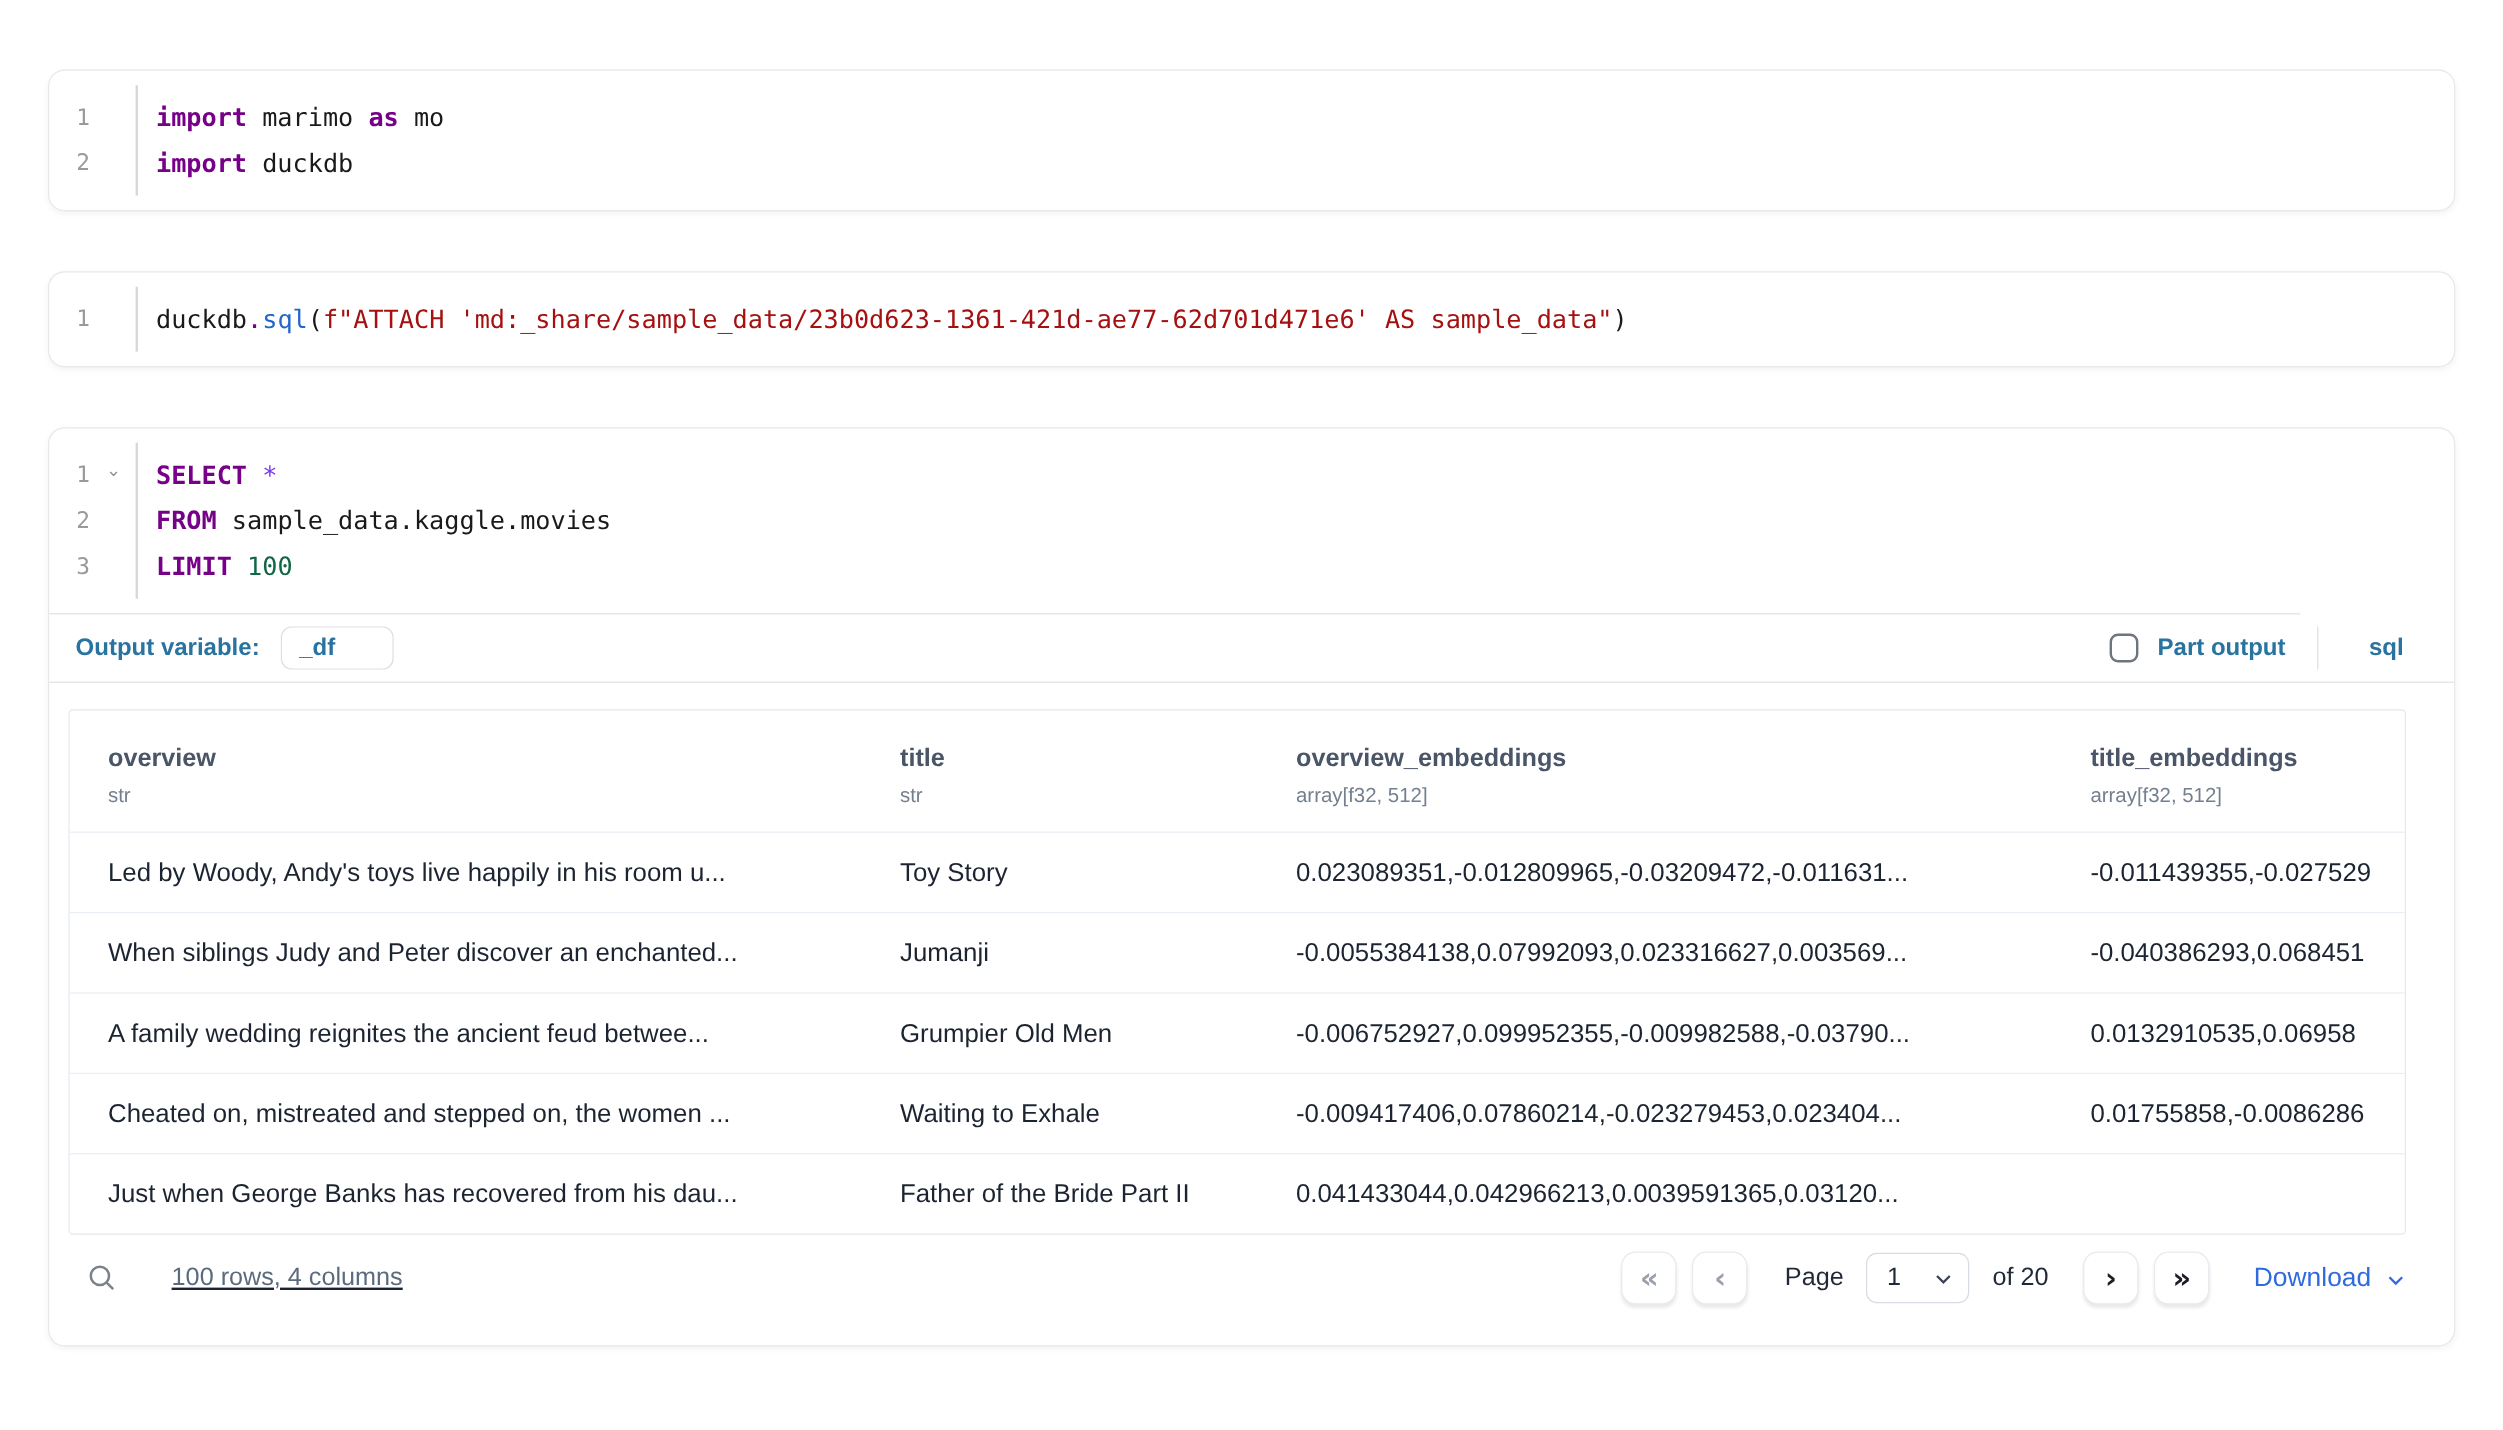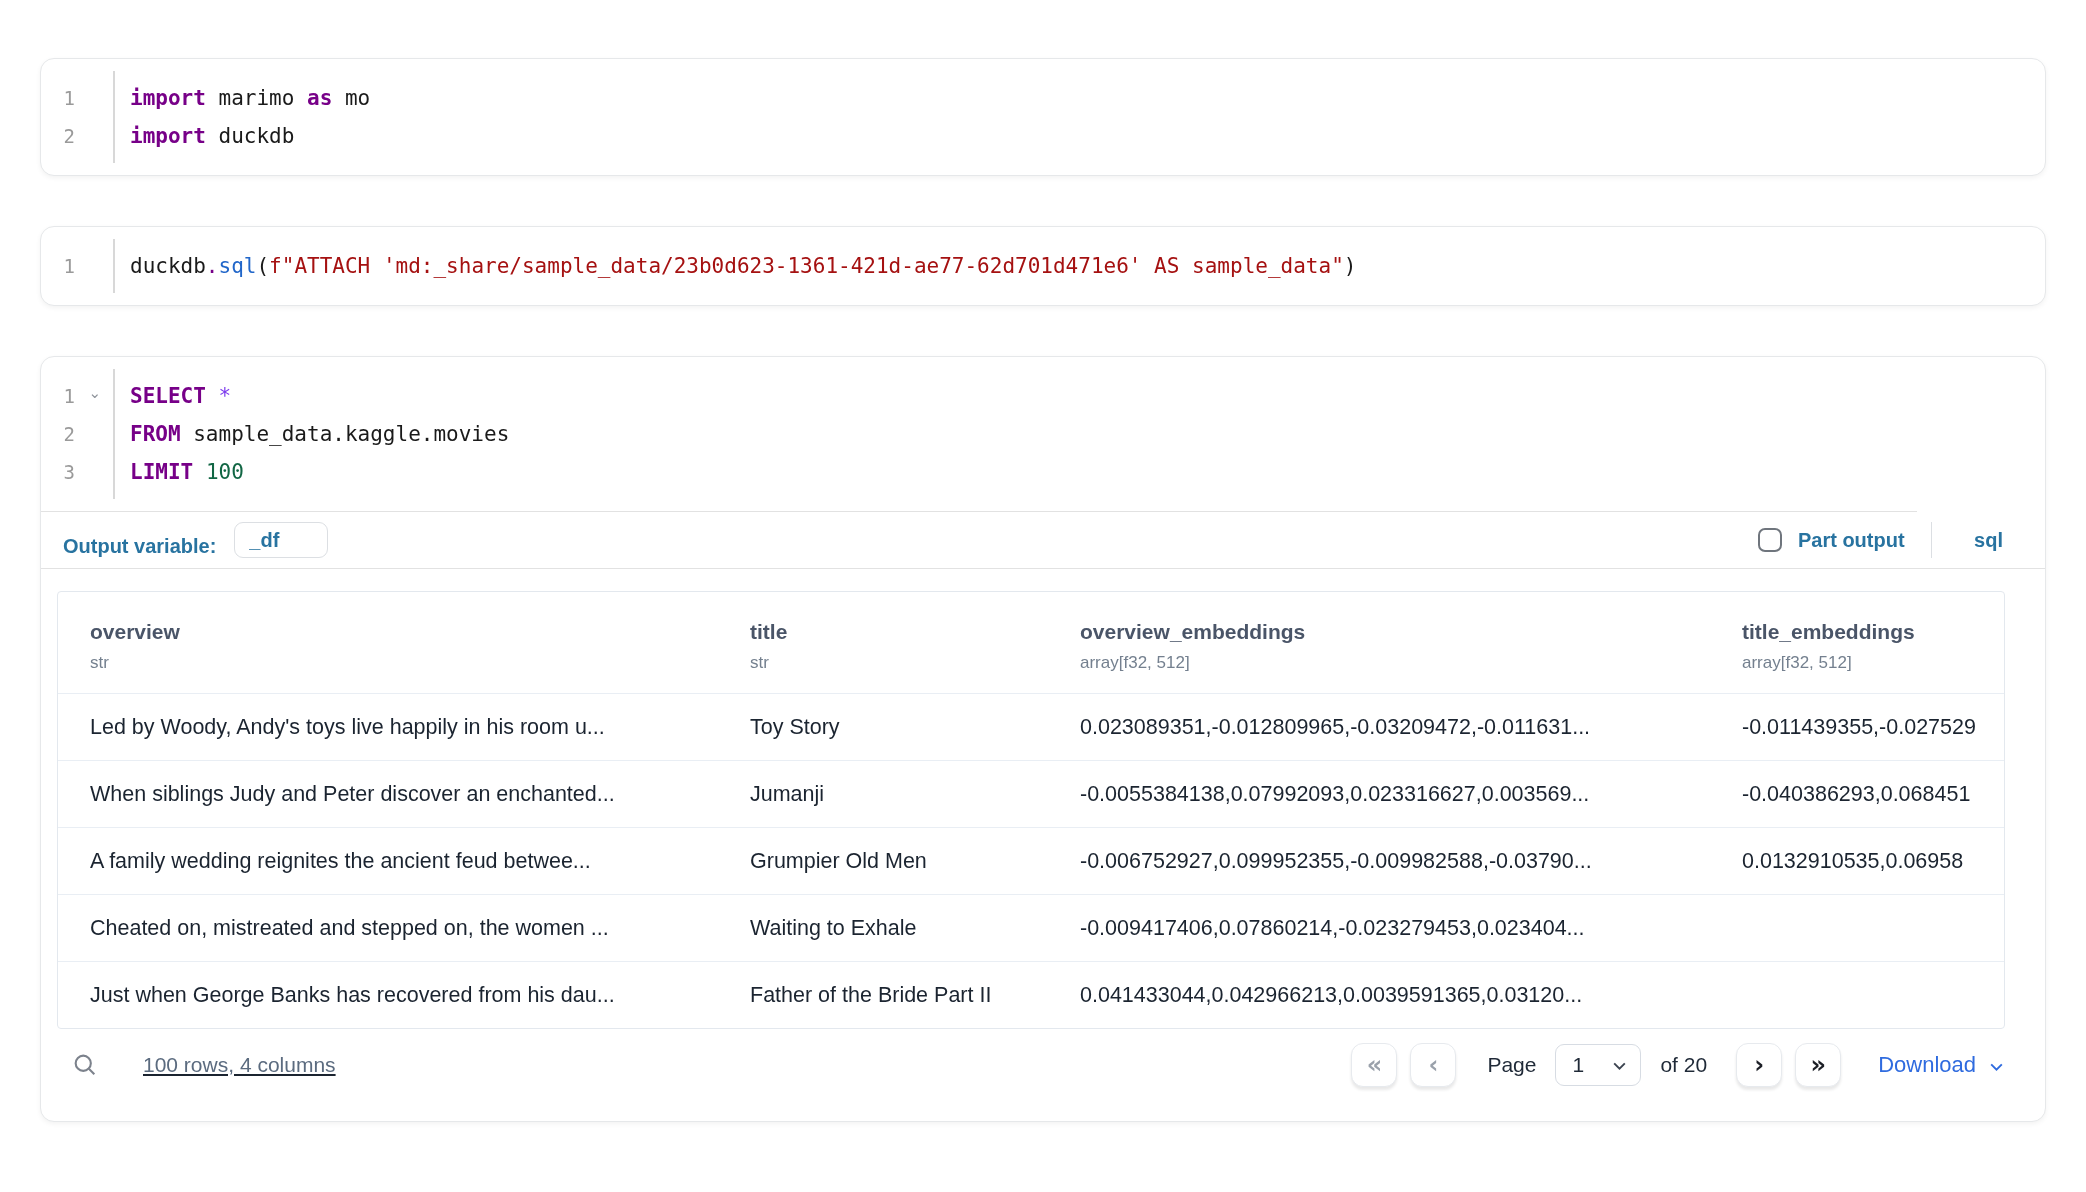--- a/index.html
+++ b/index.html
@@ -55,21 +55,21 @@
   .tk-plain { color:#1a1a1a; }
 
   
   .editor-divider { height:1px; background:#e2e2e2; width:93.6%; }
   .full-divider   { height:1px; background:#e2e2e2; width:100%; }
   .out-toolbar {
     height:56px;
     display:flex; align-items:center; justify-content:space-between;
     padding:0 26px 0 22px;
   }
-  .out-left { display:flex; align-items:flex-end; gap:18px; }
+  .out-left { display:flex; align-items:center; gap:18px; }
   .accent-label { color:#2873a0; font-weight:bold; font-size:20px; }
   .var-input {
     width:94px; height:36px;
     border:1.5px solid #dcdfe3; border-radius:9px;
     font-family:"Liberation Sans",sans-serif;
     font-size:20px; font-weight:bold; color:#2873a0;
     padding:0 0 0 14px; outline:none; background:#fff;
   }
   .out-right { display:flex; align-items:center; gap:26px; }
   .hide-output { display:flex; align-items:center; gap:16px; cursor:pointer; }
@@ -211,20 +211,21 @@
         <div class="tgrid-row t-row">
           <div class="td-cell">A family wedding reignites the ancient feud betwee...</div>
           <div class="td-cell">Grumpier Old Men</div>
           <div class="td-cell">-0.006752927,0.099952355,-0.009982588,-0.03790...</div>
           <div class="td-cell">0.0132910535,0.06958</div>
         </div>
         <div class="tgrid-row t-row">
           <div class="td-cell">Cheated on, mistreated and stepped on, the women ...</div>
           <div class="td-cell">Waiting to Exhale</div>
           <div class="td-cell">-0.009417406,0.07860214,-0.023279453,0.023404...</div>
+          <div class="td-cell">0.01755858,-0.0086286</div>
         </div>
         <div class="tgrid-row t-row">
           <div class="td-cell">Just when George Banks has recovered from his dau...</div>
           <div class="td-cell">Father of the Bride Part II</div>
           <div class="td-cell">0.041433044,0.042966213,0.0039591365,0.03120...</div>
         </div>
       </div>
   </div>
 
   <div class="table-footer">

